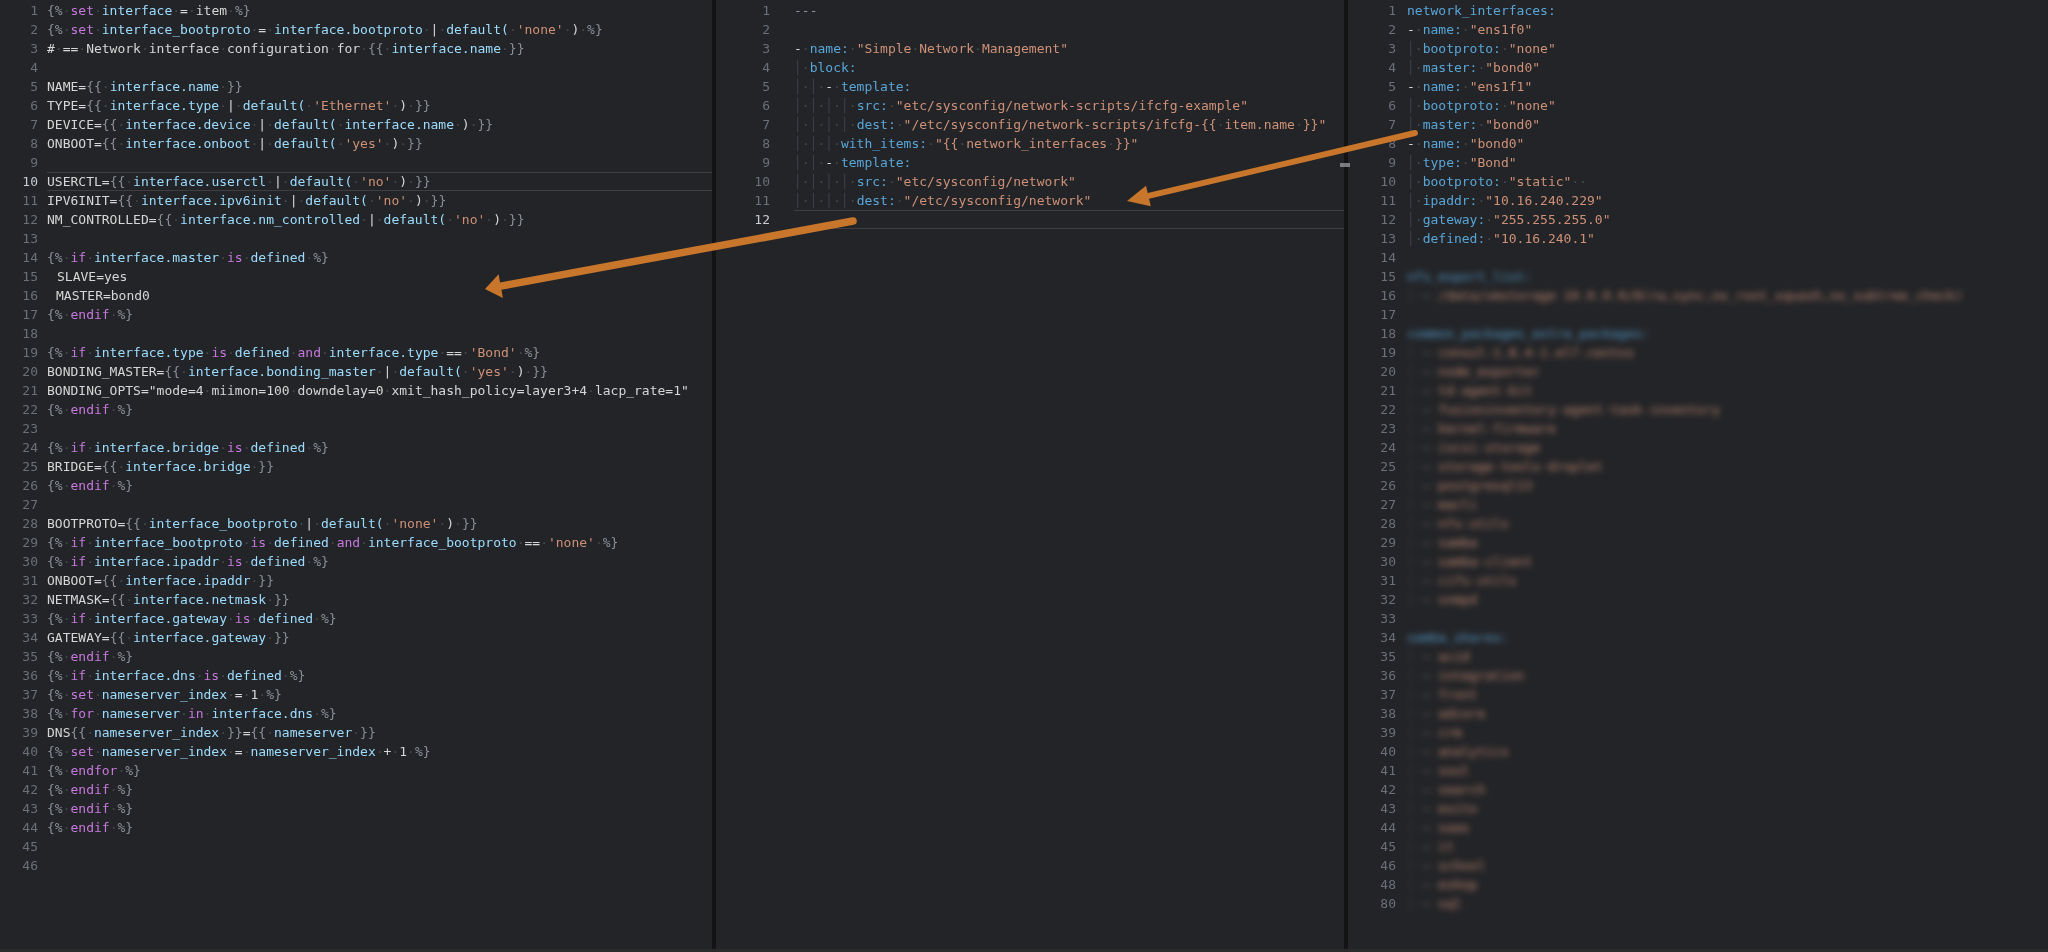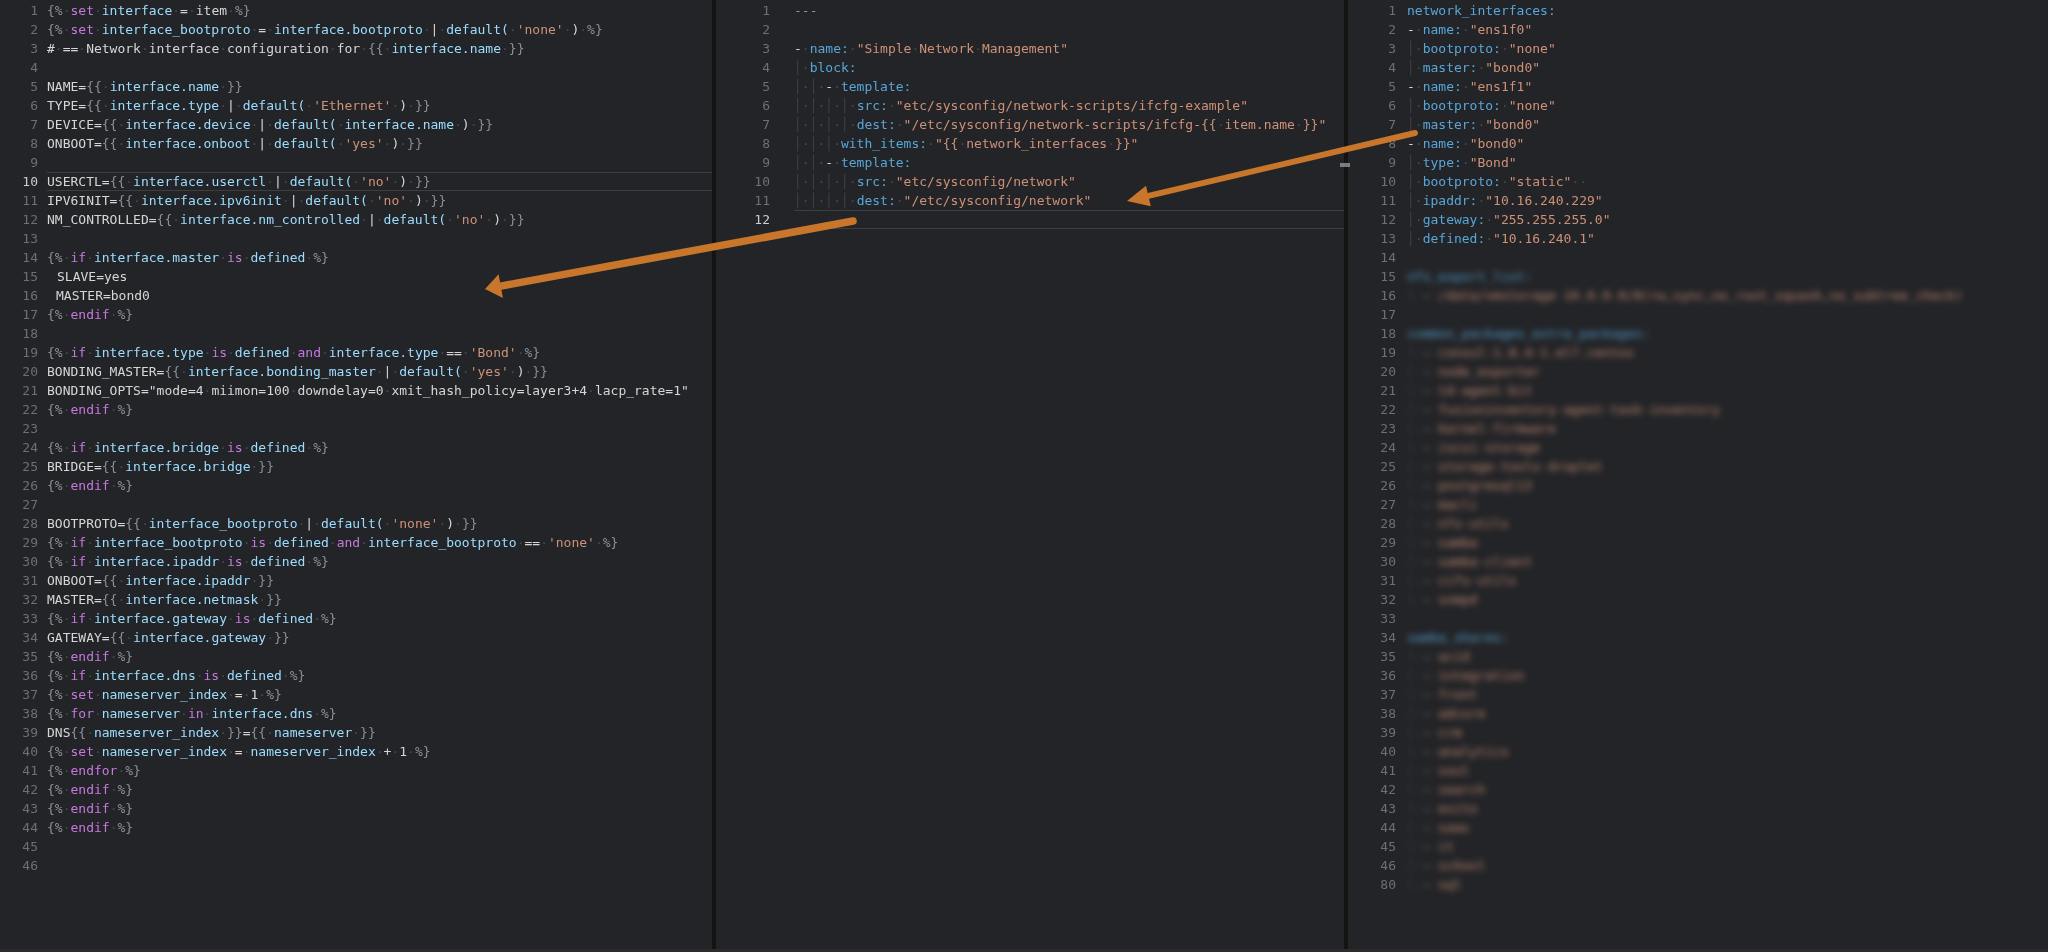--- a/index.html
+++ b/index.html
@@ -56,21 +56,21 @@
     <div class="line"><span class="num" style="width:38px">22</span><span class="code" style="left:47px"><span class="t-d">{%<span class="ws">·</span></span><span class="t-k">endif<span class="ws">·</span></span><span class="t-d">%}</span></span></div>
     <div class="line"><span class="num" style="width:38px">23</span><span class="code" style="left:47px"></span></div>
     <div class="line"><span class="num" style="width:38px">24</span><span class="code" style="left:47px"><span class="t-d">{%<span class="ws">·</span></span><span class="t-k">if<span class="ws">·</span></span><span class="t-v">interface.bridge<span class="ws">·</span></span><span class="t-k">is<span class="ws">·</span></span><span class="t-v">defined<span class="ws">·</span></span><span class="t-d">%}</span></span></div>
     <div class="line"><span class="num" style="width:38px">25</span><span class="code" style="left:47px"><span class="t-p">BRIDGE=</span><span class="t-d">{{<span class="ws">·</span></span><span class="t-v">interface.bridge<span class="ws">·</span></span><span class="t-d">}}</span></span></div>
     <div class="line"><span class="num" style="width:38px">26</span><span class="code" style="left:47px"><span class="t-d">{%<span class="ws">·</span></span><span class="t-k">endif<span class="ws">·</span></span><span class="t-d">%}</span></span></div>
     <div class="line"><span class="num" style="width:38px">27</span><span class="code" style="left:47px"></span></div>
     <div class="line"><span class="num" style="width:38px">28</span><span class="code" style="left:47px"><span class="t-p">BOOTPROTO=</span><span class="t-d">{{<span class="ws">·</span></span><span class="t-v">interface_bootproto<span class="ws">·</span></span><span class="t-p">|<span class="ws">·</span></span><span class="t-v">default(</span><span class="t-p"><span class="ws">·</span></span><span class="t-s">'none'</span><span class="t-p"><span class="ws">·</span>)<span class="ws">·</span></span><span class="t-d">}}</span></span></div>
     <div class="line"><span class="num" style="width:38px">29</span><span class="code" style="left:47px"><span class="t-d">{%<span class="ws">·</span></span><span class="t-k">if<span class="ws">·</span></span><span class="t-v">interface_bootproto<span class="ws">·</span></span><span class="t-k">is<span class="ws">·</span></span><span class="t-v">defined<span class="ws">·</span></span><span class="t-k">and<span class="ws">·</span></span><span class="t-v">interface_bootproto<span class="ws">·</span></span><span class="t-p">==<span class="ws">·</span></span><span class="t-s">'none'<span class="ws">·</span></span><span class="t-d">%}</span></span></div>
     <div class="line"><span class="num" style="width:38px">30</span><span class="code" style="left:47px"><span class="t-d">{%<span class="ws">·</span></span><span class="t-k">if<span class="ws">·</span></span><span class="t-v">interface.ipaddr<span class="ws">·</span></span><span class="t-k">is<span class="ws">·</span></span><span class="t-v">defined<span class="ws">·</span></span><span class="t-d">%}</span></span></div>
     <div class="line"><span class="num" style="width:38px">31</span><span class="code" style="left:47px"><span class="t-p">ONBOOT=</span><span class="t-d">{{<span class="ws">·</span></span><span class="t-v">interface.ipaddr<span class="ws">·</span></span><span class="t-d">}}</span></span></div>
-    <div class="line"><span class="num" style="width:38px">32</span><span class="code" style="left:47px"><span class="t-p">MASTER=</span><span class="t-d">{{<span class="ws">·</span></span><span class="t-v">interface.netmask<span class="ws">·</span></span><span class="t-d">}}</span></span></div>
+    <div class="line"><span class="num" style="width:38px">32</span><span class="code" style="left:47px"><span class="t-p">NETMASK=</span><span class="t-d">{{<span class="ws">·</span></span><span class="t-v">interface.netmask<span class="ws">·</span></span><span class="t-d">}}</span></span></div>
     <div class="line"><span class="num" style="width:38px">33</span><span class="code" style="left:47px"><span class="t-d">{%<span class="ws">·</span></span><span class="t-k">if<span class="ws">·</span></span><span class="t-v">interface.gateway<span class="ws">·</span></span><span class="t-k">is<span class="ws">·</span></span><span class="t-v">defined<span class="ws">·</span></span><span class="t-d">%}</span></span></div>
     <div class="line"><span class="num" style="width:38px">34</span><span class="code" style="left:47px"><span class="t-p">GATEWAY=</span><span class="t-d">{{<span class="ws">·</span></span><span class="t-v">interface.gateway<span class="ws">·</span></span><span class="t-d">}}</span></span></div>
     <div class="line"><span class="num" style="width:38px">35</span><span class="code" style="left:47px"><span class="t-d">{%<span class="ws">·</span></span><span class="t-k">endif<span class="ws">·</span></span><span class="t-d">%}</span></span></div>
     <div class="line"><span class="num" style="width:38px">36</span><span class="code" style="left:47px"><span class="t-d">{%<span class="ws">·</span></span><span class="t-k">if<span class="ws">·</span></span><span class="t-v">interface.dns<span class="ws">·</span></span><span class="t-k">is<span class="ws">·</span></span><span class="t-v">defined<span class="ws">·</span></span><span class="t-d">%}</span></span></div>
     <div class="line"><span class="num" style="width:38px">37</span><span class="code" style="left:47px"><span class="t-d">{%<span class="ws">·</span></span><span class="t-k">set<span class="ws">·</span></span><span class="t-v">nameserver_index<span class="ws">·</span></span><span class="t-p">=<span class="ws">·</span>1<span class="ws">·</span></span><span class="t-d">%}</span></span></div>
     <div class="line"><span class="num" style="width:38px">38</span><span class="code" style="left:47px"><span class="t-d">{%<span class="ws">·</span></span><span class="t-k">for<span class="ws">·</span></span><span class="t-v">nameserver<span class="ws">·</span></span><span class="t-k">in<span class="ws">·</span></span><span class="t-v">interface.dns<span class="ws">·</span></span><span class="t-d">%}</span></span></div>
     <div class="line"><span class="num" style="width:38px">39</span><span class="code" style="left:47px"><span class="t-p">DNS</span><span class="t-d">{{<span class="ws">·</span></span><span class="t-v">nameserver_index<span class="ws">·</span></span><span class="t-d">}}</span><span class="t-p">=</span><span class="t-d">{{<span class="ws">·</span></span><span class="t-v">nameserver<span class="ws">·</span></span><span class="t-d">}}</span></span></div>
     <div class="line"><span class="num" style="width:38px">40</span><span class="code" style="left:47px"><span class="t-d">{%<span class="ws">·</span></span><span class="t-k">set<span class="ws">·</span></span><span class="t-v">nameserver_index<span class="ws">·</span></span><span class="t-p">=<span class="ws">·</span></span><span class="t-v">nameserver_index<span class="ws">·</span></span><span class="t-p">+<span class="ws">·</span>1<span class="ws">·</span></span><span class="t-d">%}</span></span></div>
     <div class="line"><span class="num" style="width:38px">41</span><span class="code" style="left:47px"><span class="t-d">{%<span class="ws">·</span></span><span class="t-k">endfor<span class="ws">·</span></span><span class="t-d">%}</span></span></div>
     <div class="line"><span class="num" style="width:38px">42</span><span class="code" style="left:47px"><span class="t-d">{%<span class="ws">·</span></span><span class="t-k">endif<span class="ws">·</span></span><span class="t-d">%}</span></span></div>
@@ -136,20 +136,21 @@
     <div class="line"><span class="num" style="width:48px">37</span><span class="code blur" style="left:59px"><span class="ig">│</span><span class="ws">·</span><span class="t-p">-<span class="ws">·</span></span><span class="t-s">front</span></span></div>
     <div class="line"><span class="num" style="width:48px">38</span><span class="code blur" style="left:59px"><span class="ig">│</span><span class="ws">·</span><span class="t-p">-<span class="ws">·</span></span><span class="t-s">adcore</span></span></div>
     <div class="line"><span class="num" style="width:48px">39</span><span class="code blur" style="left:59px"><span class="ig">│</span><span class="ws">·</span><span class="t-p">-<span class="ws">·</span></span><span class="t-s">crm</span></span></div>
     <div class="line"><span class="num" style="width:48px">40</span><span class="code blur" style="left:59px"><span class="ig">│</span><span class="ws">·</span><span class="t-p">-<span class="ws">·</span></span><span class="t-s">analytics</span></span></div>
     <div class="line"><span class="num" style="width:48px">41</span><span class="code blur" style="left:59px"><span class="ig">│</span><span class="ws">·</span><span class="t-p">-<span class="ws">·</span></span><span class="t-s">soul</span></span></div>
     <div class="line"><span class="num" style="width:48px">42</span><span class="code blur" style="left:59px"><span class="ig">│</span><span class="ws">·</span><span class="t-p">-<span class="ws">·</span></span><span class="t-s">search</span></span></div>
     <div class="line"><span class="num" style="width:48px">43</span><span class="code blur" style="left:59px"><span class="ig">│</span><span class="ws">·</span><span class="t-p">-<span class="ws">·</span></span><span class="t-s">exito</span></span></div>
     <div class="line"><span class="num" style="width:48px">44</span><span class="code blur" style="left:59px"><span class="ig">│</span><span class="ws">·</span><span class="t-p">-<span class="ws">·</span></span><span class="t-s">saas</span></span></div>
     <div class="line"><span class="num" style="width:48px">45</span><span class="code blur" style="left:59px"><span class="ig">│</span><span class="ws">·</span><span class="t-p">-<span class="ws">·</span></span><span class="t-s">it</span></span></div>
     <div class="line"><span class="num" style="width:48px">46</span><span class="code blur" style="left:59px"><span class="ig">│</span><span class="ws">·</span><span class="t-p">-<span class="ws">·</span></span><span class="t-s">school</span></span></div>
+    <div class="line"><span class="num" style="width:48px">48</span><span class="code blur" style="left:59px"><span class="ig">│</span><span class="ws">·</span><span class="t-p">-<span class="ws">·</span></span><span class="t-s">eshop</span></span></div>
     <div class="line"><span class="num" style="width:48px">80</span><span class="code blur" style="left:59px"><span class="ig">│</span><span class="ws">·</span><span class="t-p">-<span class="ws">·</span></span><span class="t-s">sql</span></span></div>
   </section>
 
 <div class="ruler-mark" id="ruler-mark" style="left: 1340px; top: 163px; width: 10px; height: 4px;"></div>
 <svg class="overlay" id="arrow-overlay" width="2048" height="952" viewBox="0 0 2048 952">
     <g>
       <line x1="1415" y1="133" x2="1148.4" y2="195.9" stroke="#c8762b" stroke-width="6" stroke-linecap="round"></line>
       <polygon points="1127,201 1146.0,185.7 1150.8,206.2" fill="#c8762b"></polygon>
     </g>
     <g>

